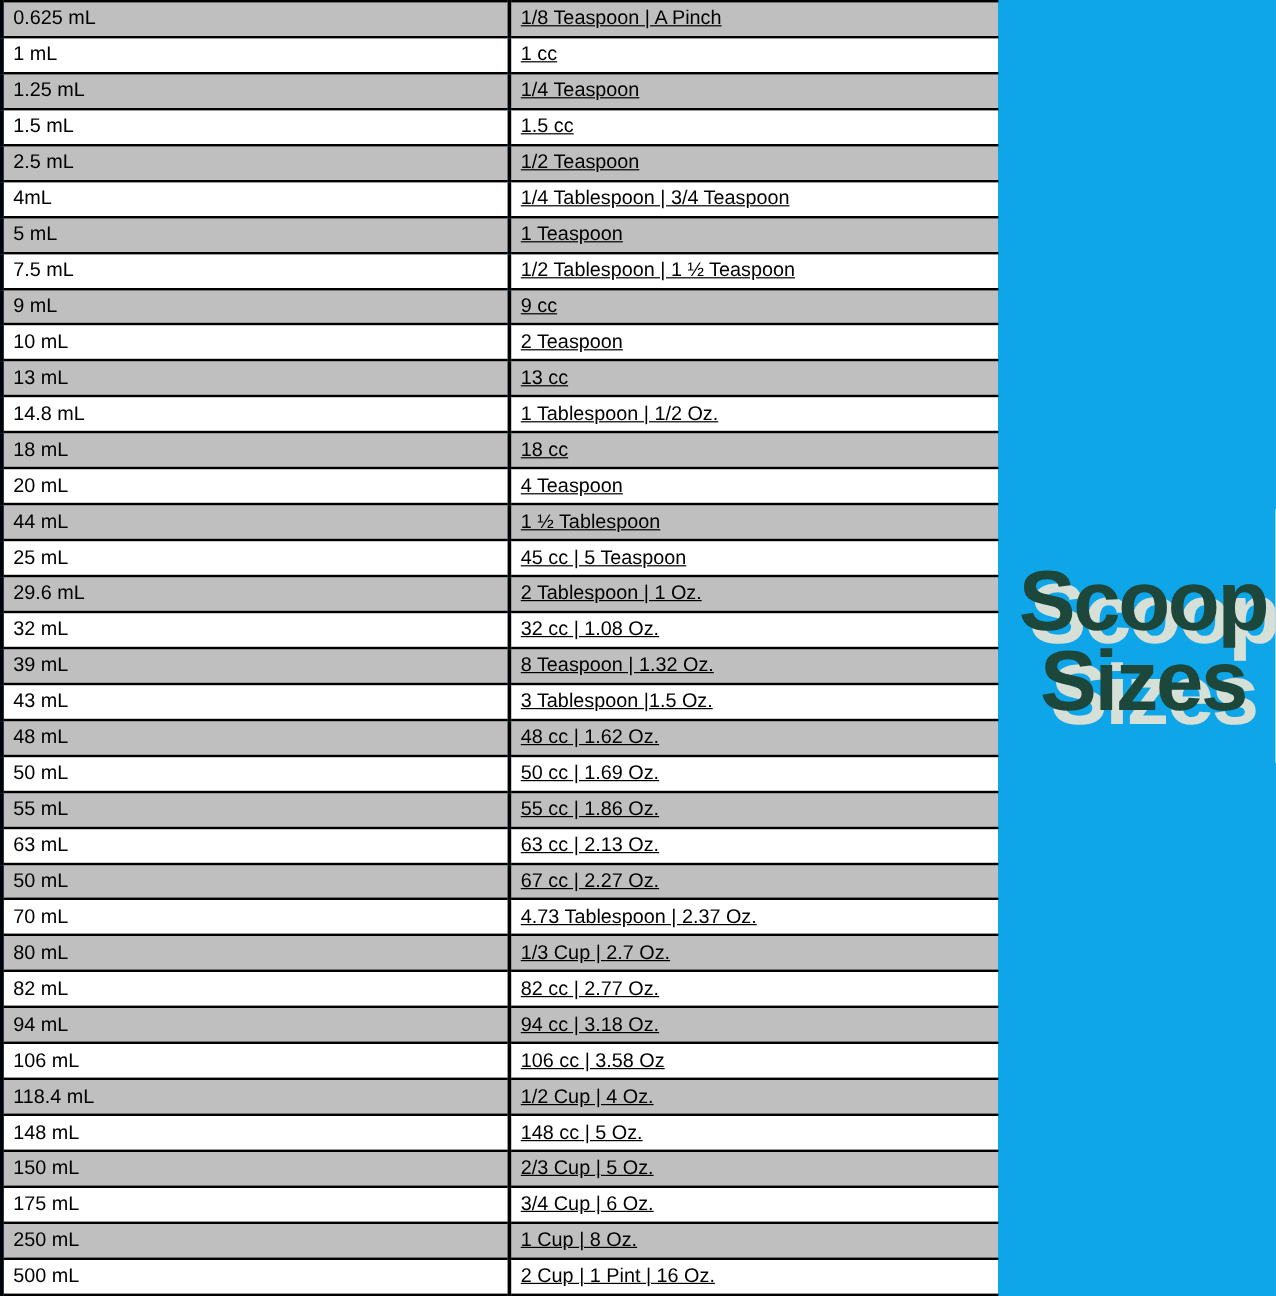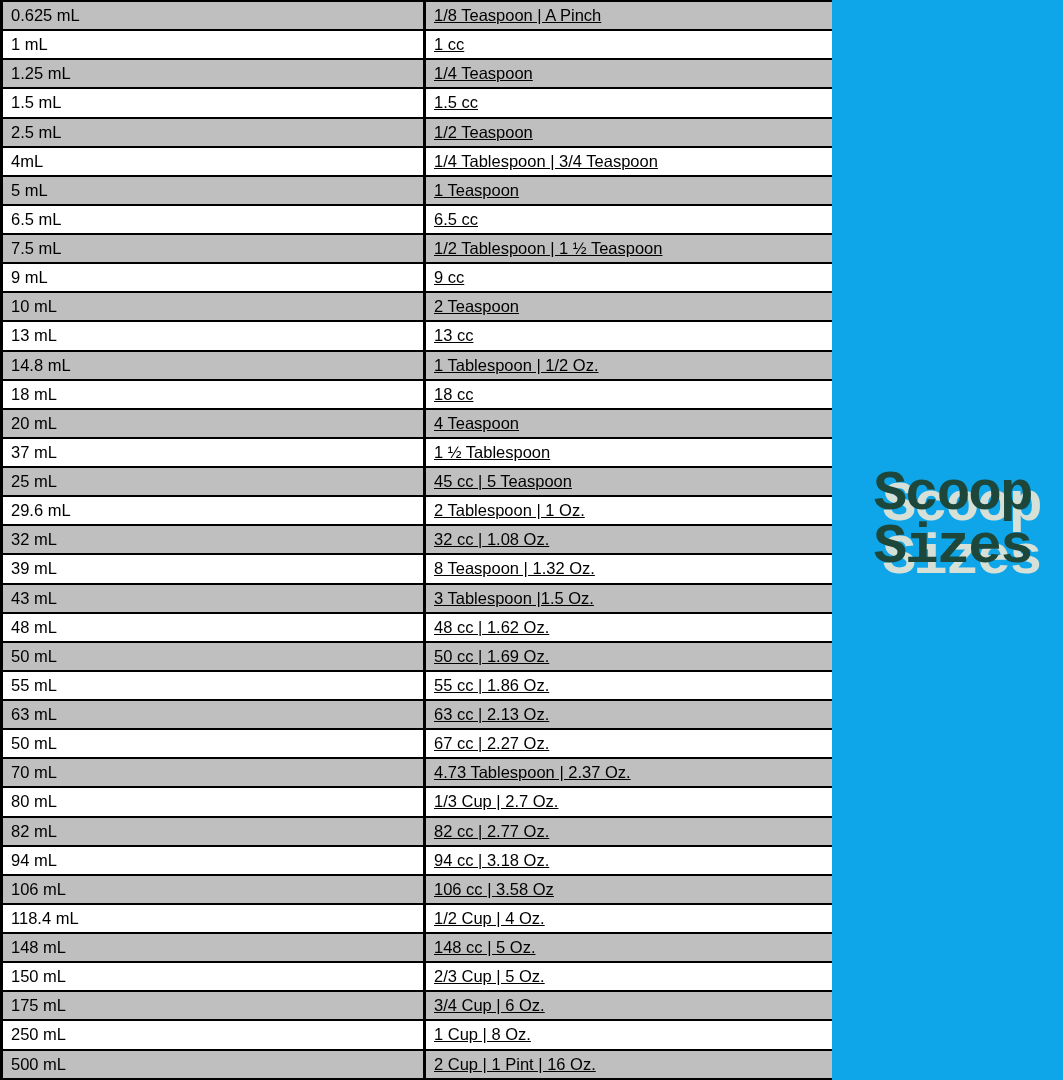--- a/index.html
+++ b/index.html
@@ -49,23 +49,23 @@
   #conv-table tr:nth-child(odd) td { background: #bfbfbf; }
   #conv-table tr:nth-child(even) td { background: #ffffff; }
 
   
   #logo {
     position: absolute;
     left: 842px;
     top: 468px;
     width: 221px;
     text-align: center;
-    font-family: Liberation Mono, monospace;
+    font-family: Liberation Sans, sans-serif;
     font-weight: bold;
-    font-size: 56px;
+    font-size: 71px;
     line-height: 0.95;
     letter-spacing: -2px;
     color: #1d473b;
     text-shadow: 9px 11px 0 #d6e0d7;
     user-select: none;
   }
   #logo .logo-line { display: block; }
 </style>
 </head>
 <body>
@@ -97,24 +97,20 @@
         </tr>
         <tr>
           <td class="ml-cell">4mL</td>
           <td class="conv-cell">1/4 Tablespoon | 3/4 Teaspoon</td>
         </tr>
         <tr>
           <td class="ml-cell">5 mL</td>
           <td class="conv-cell">1 Teaspoon</td>
         </tr>
         <tr>
-          <td class="ml-cell">6.5 mL</td>
-          <td class="conv-cell">6.5 cc</td>
-        </tr>
-        <tr>
           <td class="ml-cell">7.5 mL</td>
           <td class="conv-cell">1/2 Tablespoon | 1 ½ Teaspoon</td>
         </tr>
         <tr>
           <td class="ml-cell">9 mL</td>
           <td class="conv-cell">9 cc</td>
         </tr>
         <tr>
           <td class="ml-cell">10 mL</td>
           <td class="conv-cell">2 Teaspoon</td>
@@ -129,21 +125,21 @@
         </tr>
         <tr>
           <td class="ml-cell">18 mL</td>
           <td class="conv-cell">18 cc</td>
         </tr>
         <tr>
           <td class="ml-cell">20 mL</td>
           <td class="conv-cell">4 Teaspoon</td>
         </tr>
         <tr>
-          <td class="ml-cell">37 mL</td>
+          <td class="ml-cell">44 mL</td>
           <td class="conv-cell">1 ½ Tablespoon</td>
         </tr>
         <tr>
           <td class="ml-cell">25 mL</td>
           <td class="conv-cell">45 cc | 5 Teaspoon</td>
         </tr>
         <tr>
           <td class="ml-cell">29.6 mL</td>
           <td class="conv-cell">2 Tablespoon | 1 Oz.</td>
         </tr>

